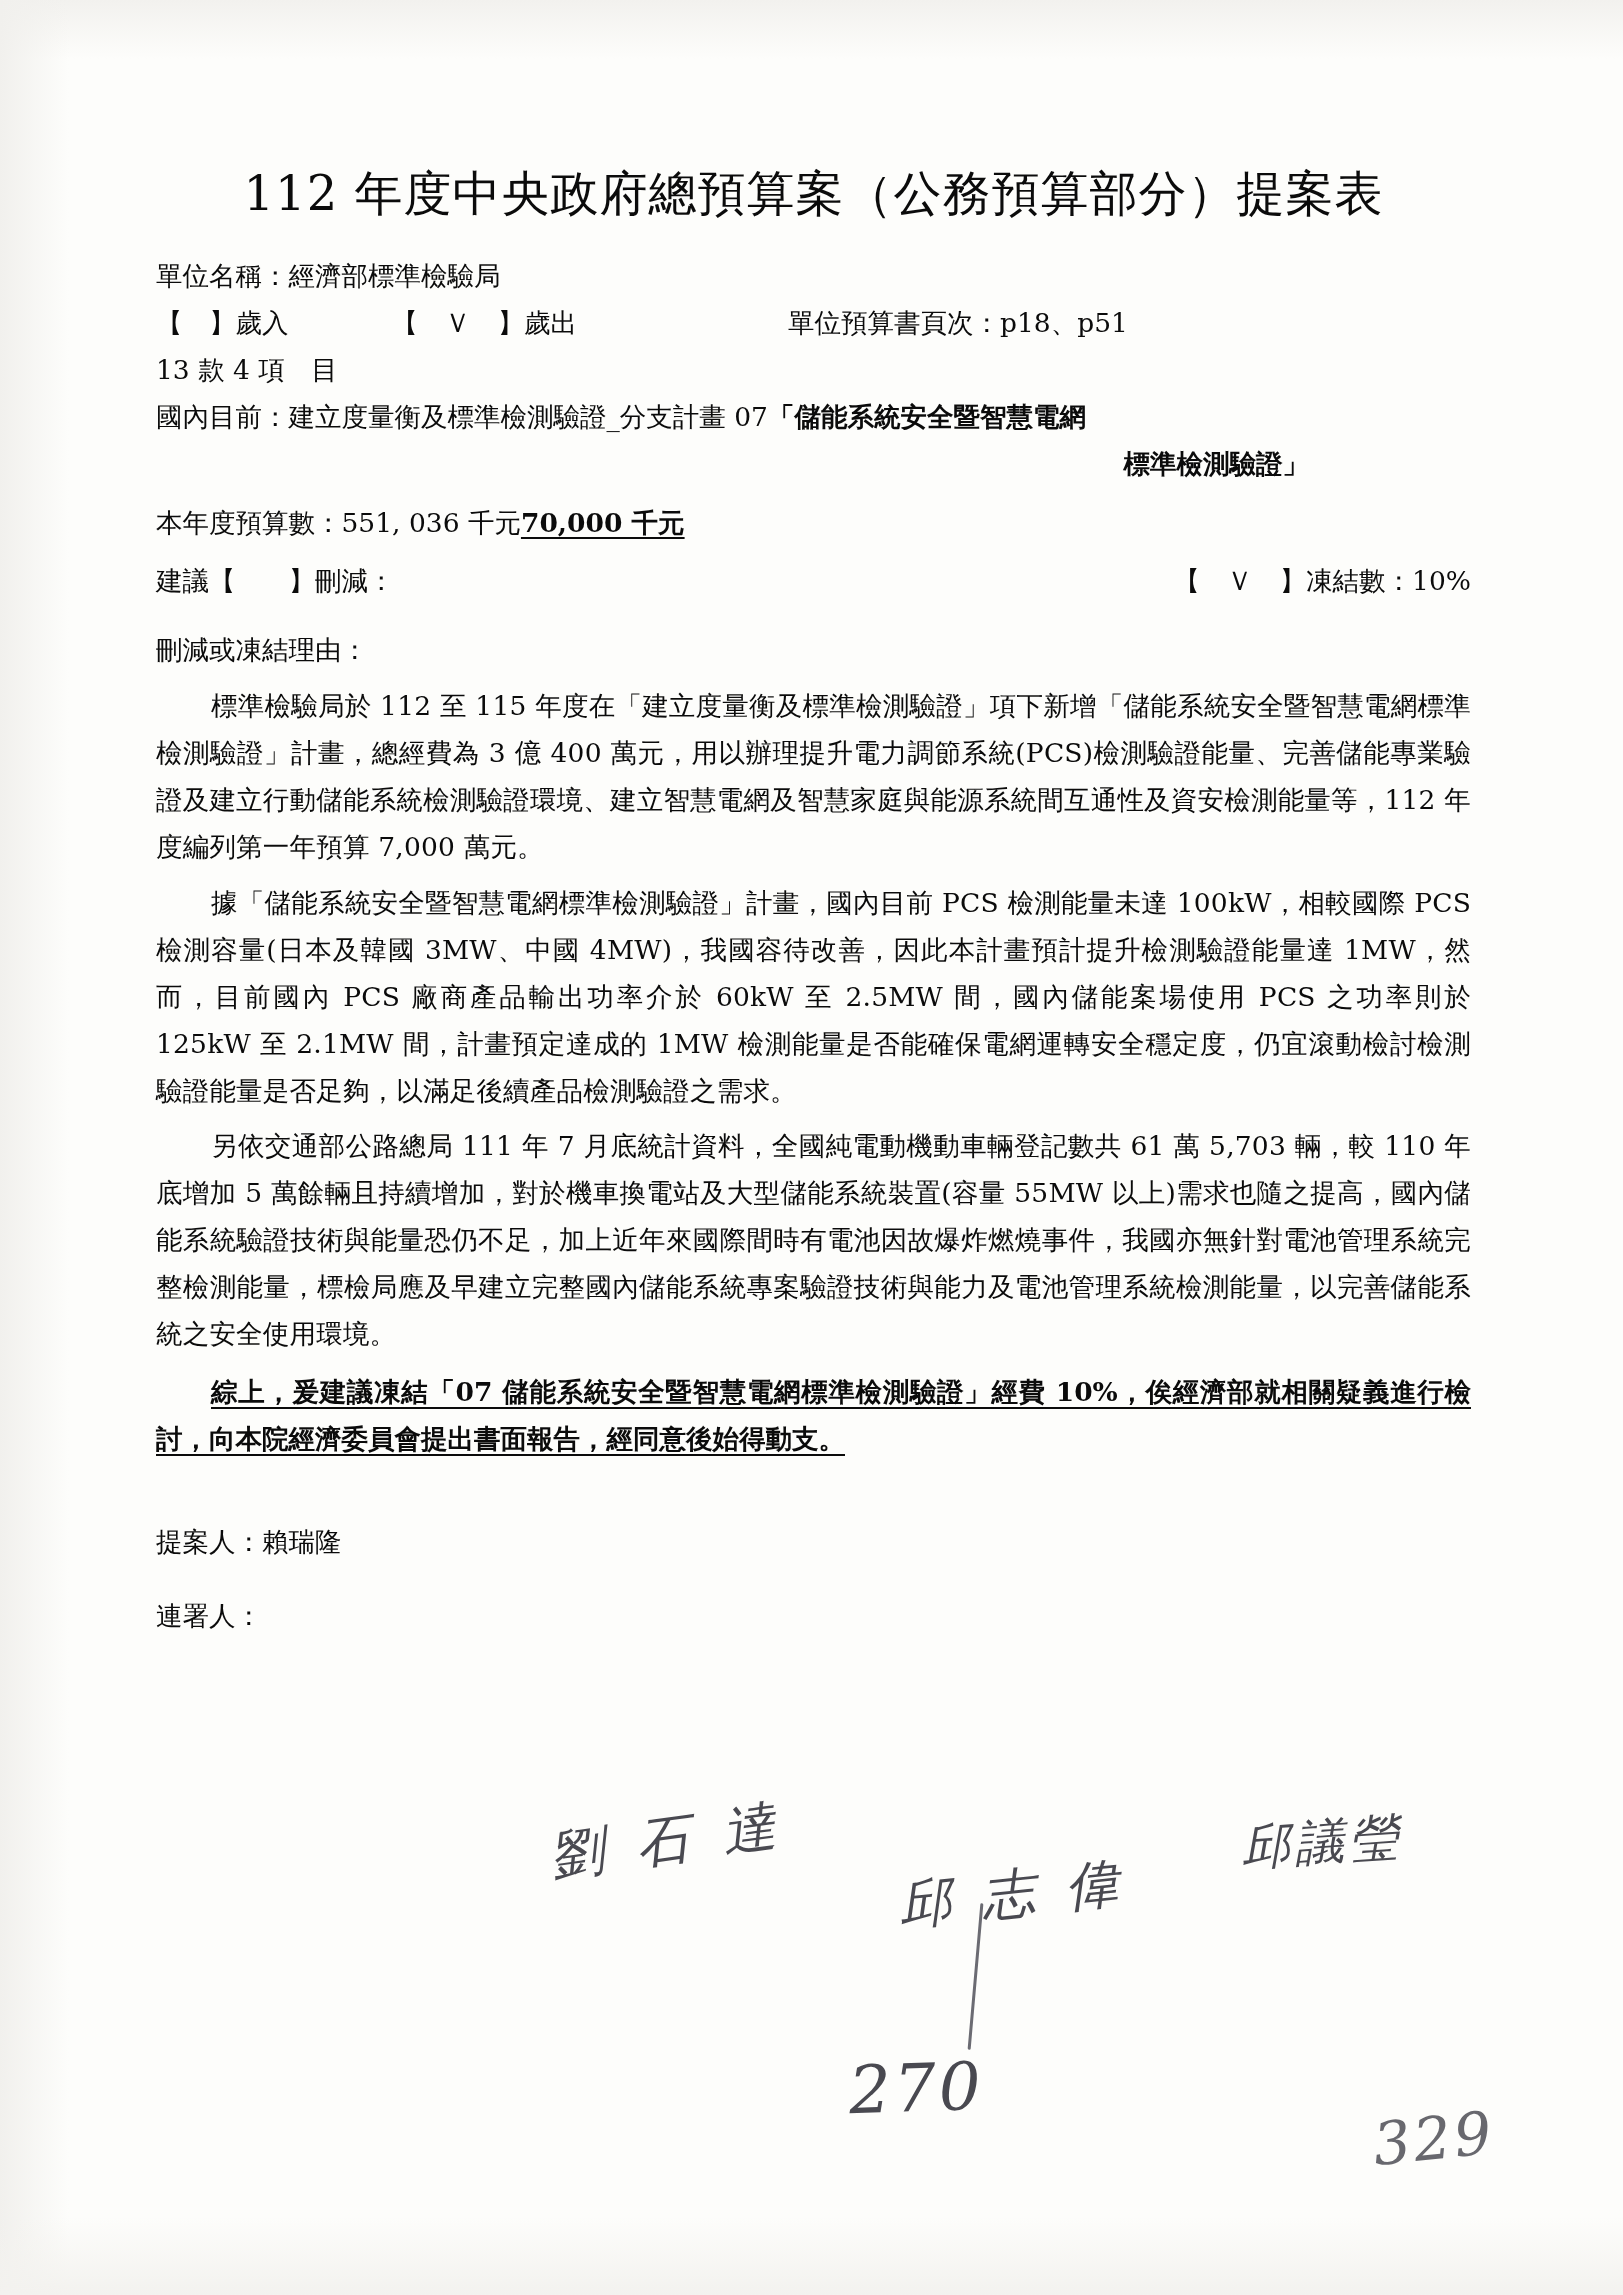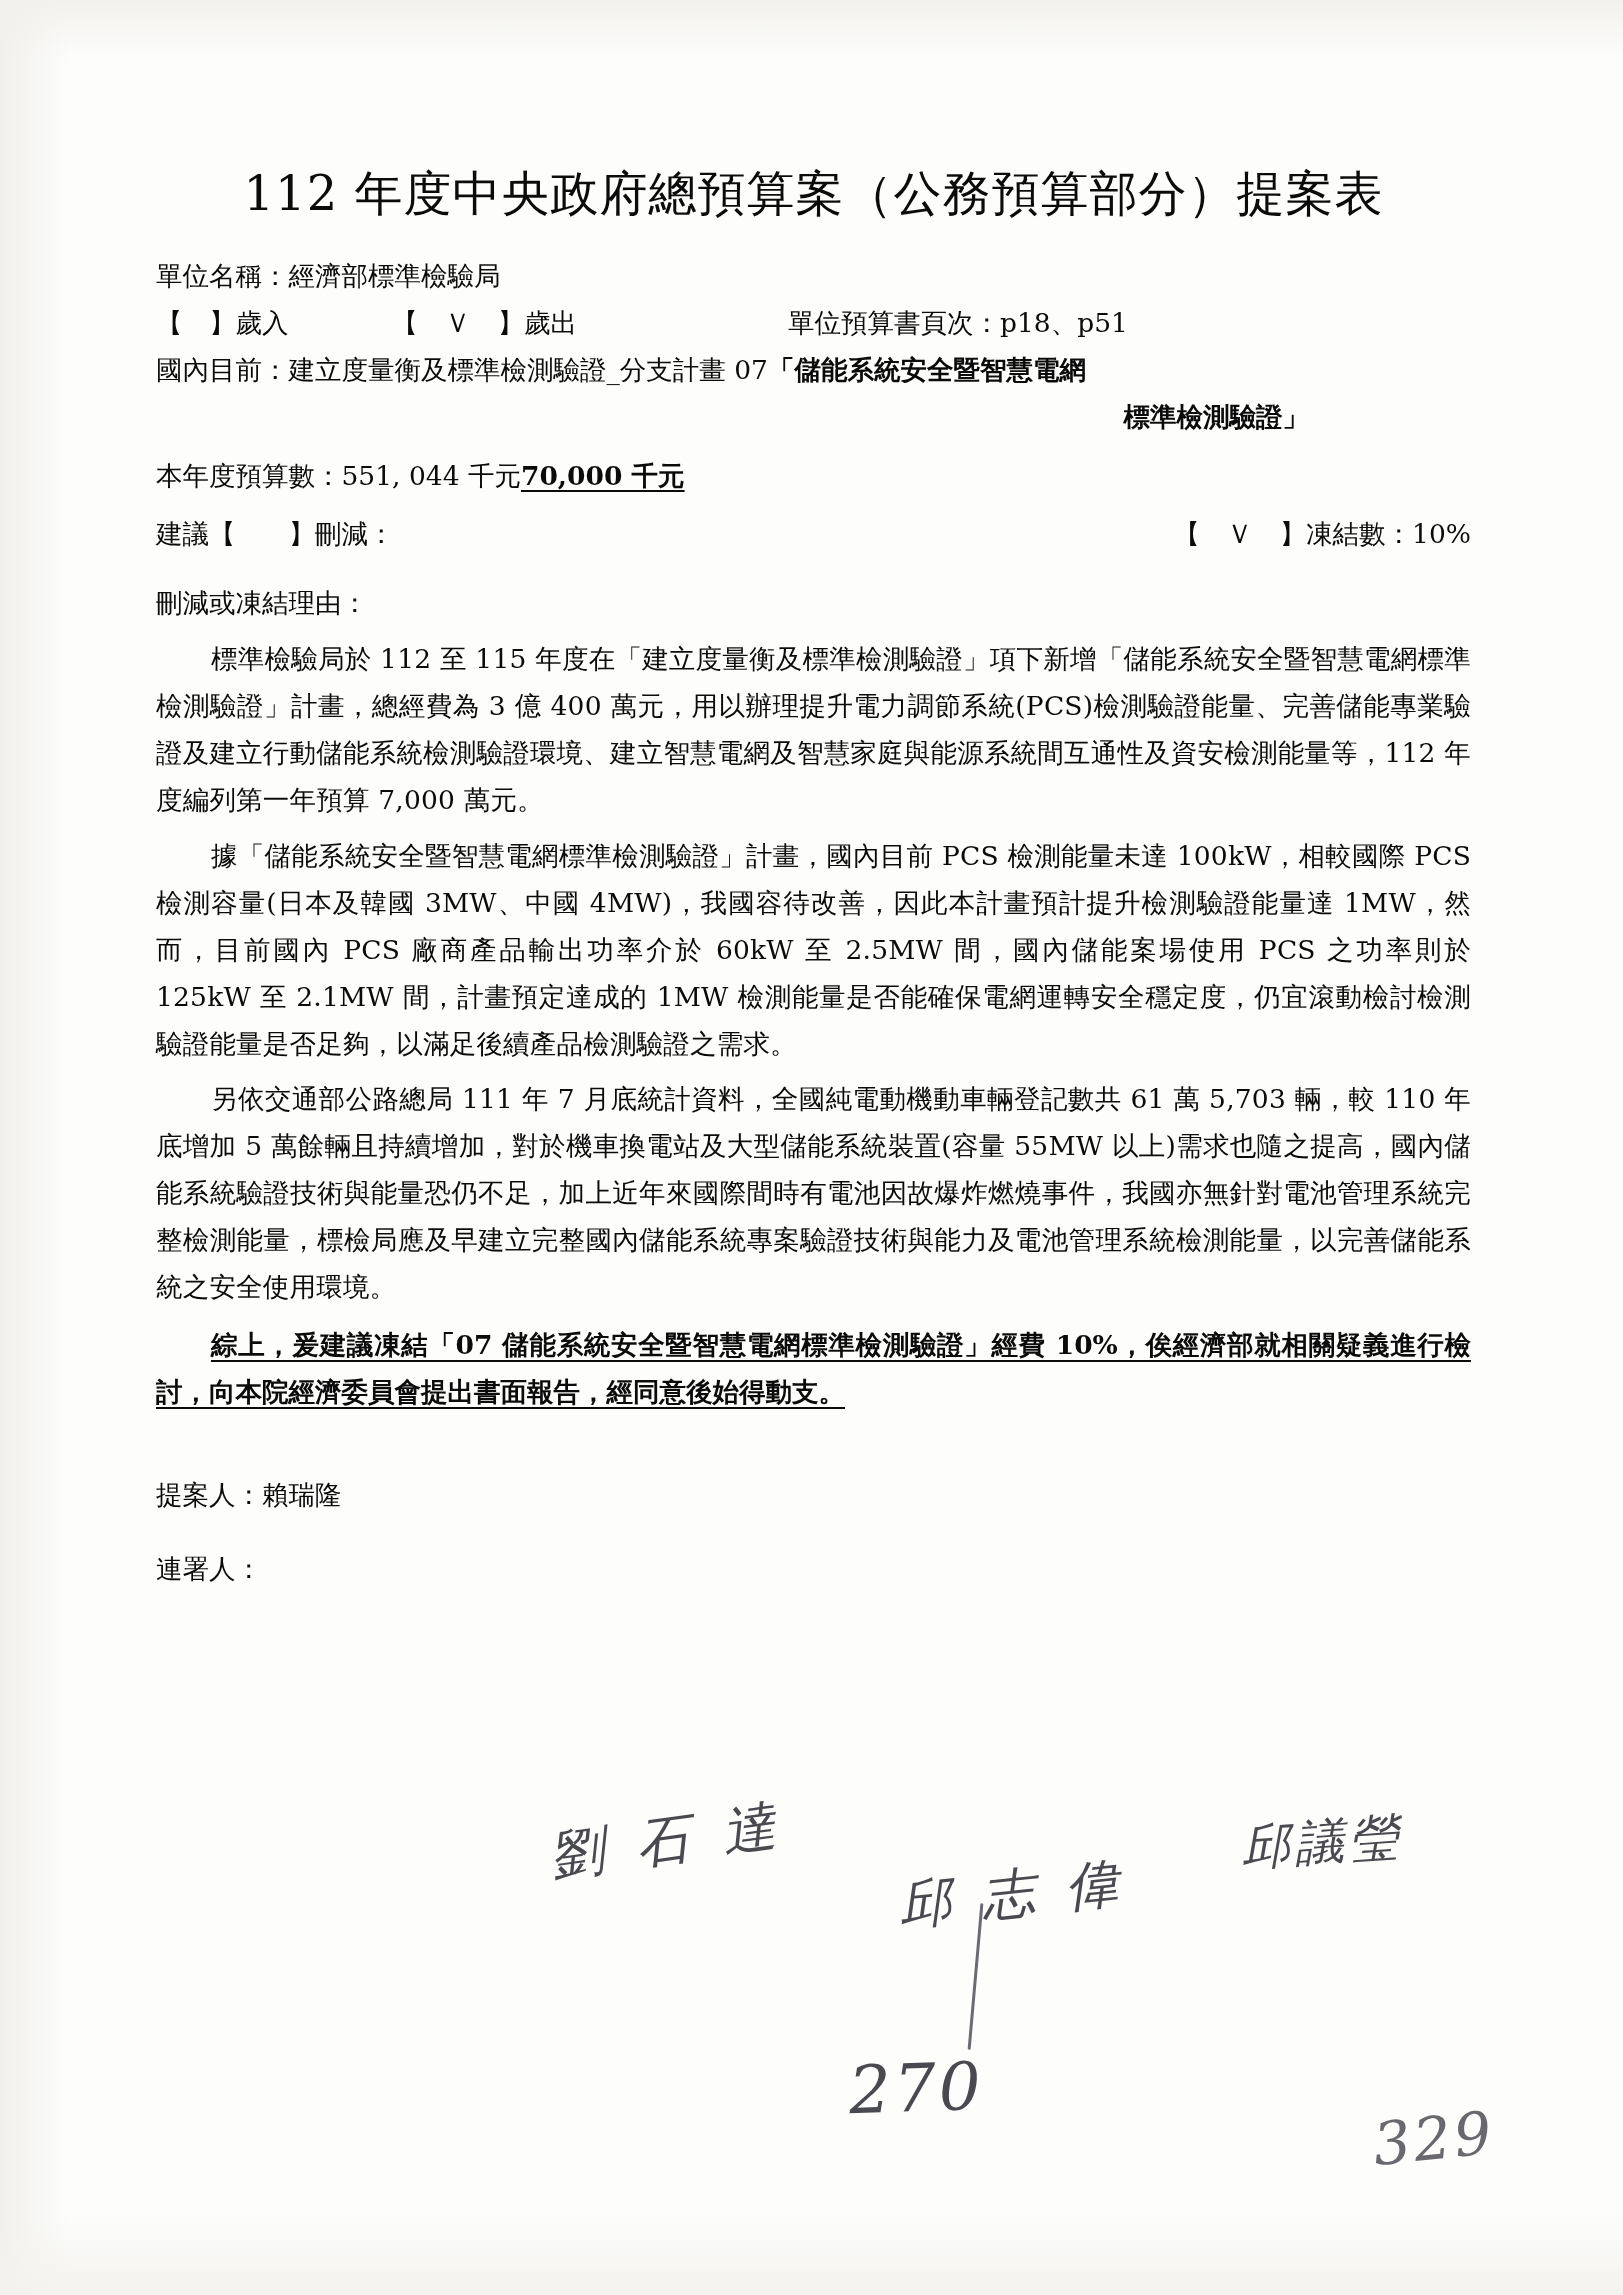--- a/index.html
+++ b/index.html
@@ -211,28 +211,29 @@
     <h1 class="doc-title">112 年度中央政府總預算案（公務預算部分）提案表</h1>
 
     <div class="line">
       <span>單位名稱：</span><span>經濟部標準檢驗局</span>
     </div>
 
     <div class="line">
       <span class="bracket-box">【　】</span><span>歲入</span><span class="spacer-lg"></span><span class="bracket-box">【　Ｖ　】</span><span>歲出</span><span class="spacer-xl"></span><span>單位預算書頁次：</span><span>p18、p51</span>
     </div>
 
+    <div class="line">13 款 4 項　目</div>
 
     <div class="subject-line">
       <span>國內目前：</span><span>建立度量衡及標準檢測驗證_分支計畫 07</span><span class="subject-quote">「儲能系統安全暨智慧電網</span>
     </div>
     <div class="subject-second">標準檢測驗證」</div>
 
     <div class="budget-line">
-      <span>本年度預算數：</span><span>551, 044 千元</span><span class="underline bold">70,000 千元</span>
+      <span>本年度預算數：</span><span>551, 036 千元</span><span class="underline bold">70,000 千元</span>
     </div>
 
     <div class="suggest-row">
       <span>建議【　　】刪減：</span>
       <span><span class="bracket-box">【　Ｖ　】</span><span>凍結數：</span><span>10%</span></span>
     </div>
 
     <div class="reason-label">刪減或凍結理由：</div>
 
     <p class="body">標準檢驗局於 112 至 115 年度在「建立度量衡及標準檢測驗證」項下新增「儲能系統安全暨智慧電網標準檢測驗證」計畫，總經費為 3 億 400 萬元，用以辦理提升電力調節系統(PCS)檢測驗證能量、完善儲能專業驗證及建立行動儲能系統檢測驗證環境、建立智慧電網及智慧家庭與能源系統間互通性及資安檢測能量等，112 年度編列第一年預算 7,000 萬元。</p>

